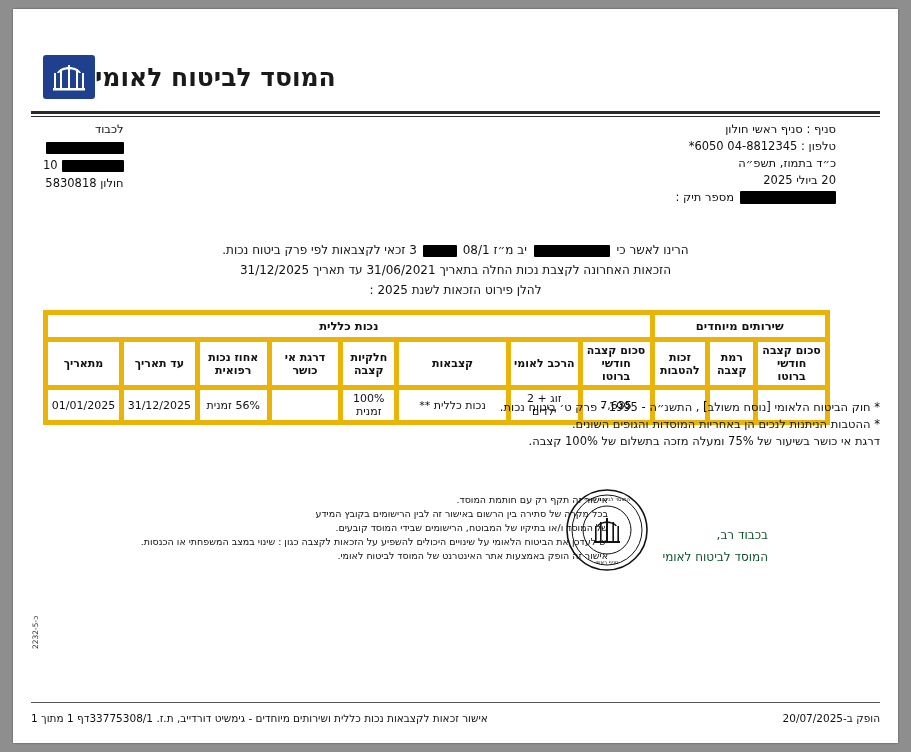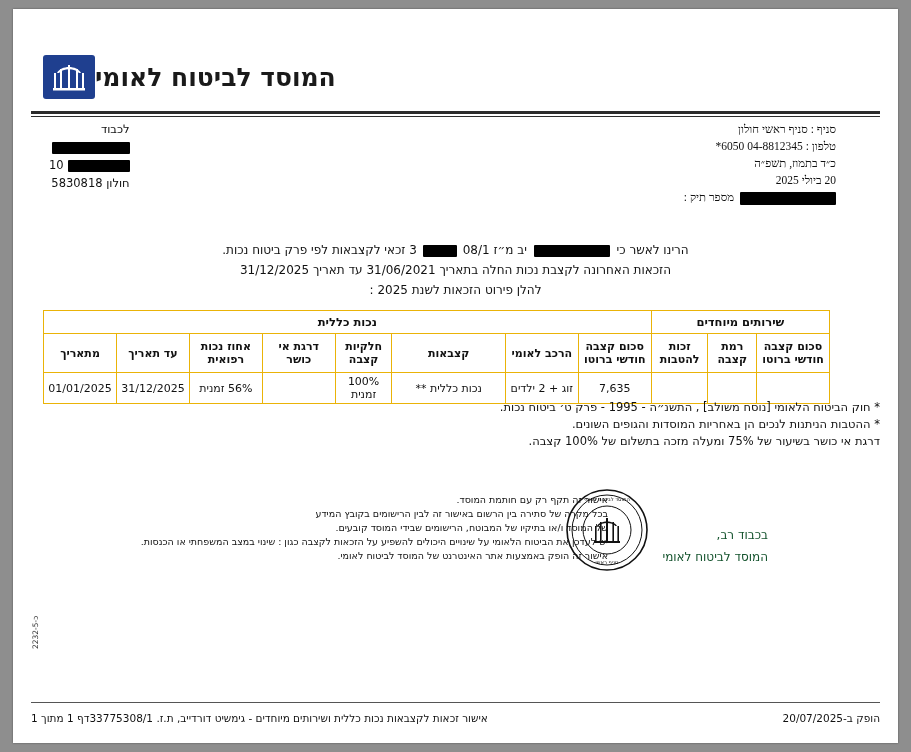--- a/index.html
+++ b/index.html
@@ -73,36 +73,35 @@
   
   .branch {
     position: absolute;
     top: 112px;
     right: 62px;
     text-align: right;
     font-size: 11.5px;
     line-height: 16px;
     color: #111;
     white-space: nowrap;
-    font-family: Liberation Serif, serif;
   }
   .branch div { margin-bottom: 1px; }
   .redact {
     display: inline-block;
     background: #000;
     height: 11px;
     vertical-align: middle;
     border-radius: 1px;
   }
 
   
   .addressee {
     position: absolute;
     top: 112px;
-    left: 36px;
+    left: 30px;
     text-align: right;
     font-size: 11.5px;
     line-height: 16px;
     color: #111;
     direction: rtl;
   }
   .addressee div { margin-bottom: 2px; }
 
   
   .subject {
@@ -138,21 +137,21 @@
     left: 30px;
   }
   table.main {
     width: 100%;
     border-collapse: collapse;
     font-size: 11px;
     color: #111;
     direction: rtl;
   }
   table.main th, table.main td {
-    border: 1px solid #eab308;
+    border: 5px solid #eab308;
     text-align: center;
     padding: 2px 3px;
   }
   table.main thead tr.grp th {
     font-weight: bold;
     font-size: 11.5px;
     height: 18px;
     background: #ffffff;
   }
   table.main thead tr.cols th {

